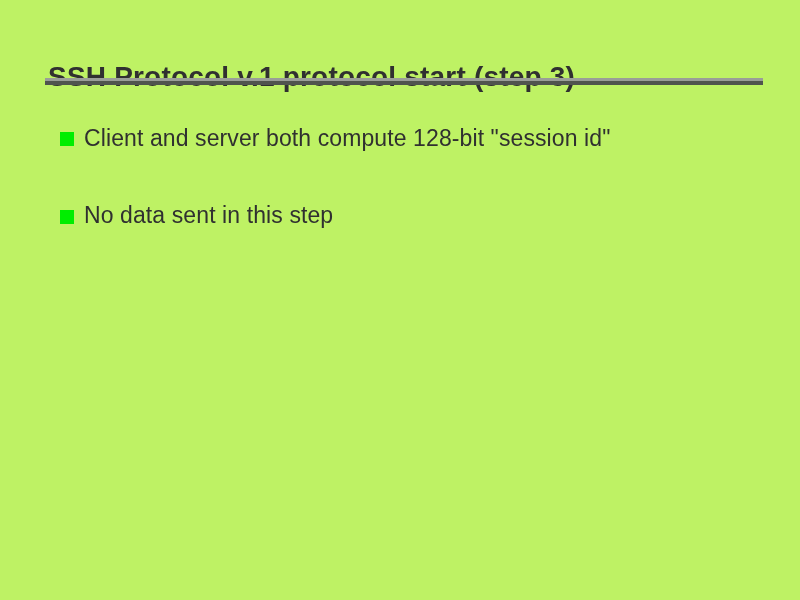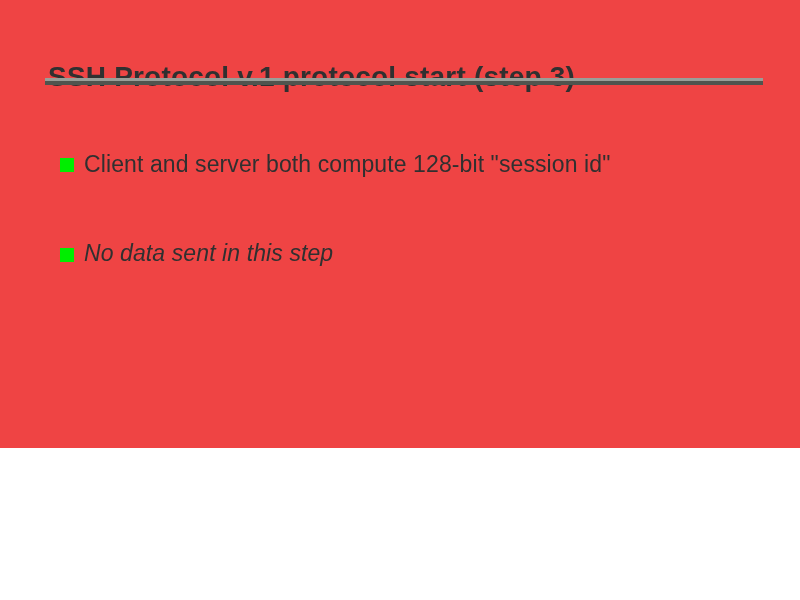--- a/index.html
+++ b/index.html
@@ -8,22 +8,22 @@
   }
   body {
     width: 800px;
     height: 600px;
     overflow: hidden;
     font-family: "Liberation Sans", sans-serif;
   }
   .slide {
     position: relative;
     width: 800px;
-    height: 448px;
-    background: #ef4444;
+    height: 600px;
+    background: #bef264;
     text-align: center;
   }
   .slide-title {
     position: absolute;
     left: 48px;
     top: 42px;
     font-size: 28px;
     line-height: 32px;
     color: #303030;
     white-space: nowrap;
@@ -36,25 +36,25 @@
     width: 718px;
     height: 7px;
     background: linear-gradient(to bottom, #9a9e98 0 43%, #50544e 43% 100%);
   }
   .bullet-row {
     position: absolute;
     display: flex;
     align-items: flex-start;
     white-space: nowrap;
   }
-  .bullet-row.lvl1 { left: 60px; margin-top: 26px; }
+  .bullet-row.lvl1 { left: 60px; }
   .bullet-row.lvl2 { left: 74px; }
   .row-1 { top: 123px; }
   .row-2 { top: 155px; }
-  .row-3 { top: 212px; font-style: italic; }
+  .row-3 { top: 200px; }
   .marker-square {
     flex: 0 0 auto;
     width: 14px;
     height: 14px;
     margin-top: 9px;
     margin-right: 10px;
     background: #00ee00;
   }
   .row-3 .marker-square { margin-top: 10px; }
   .marker-circle {

